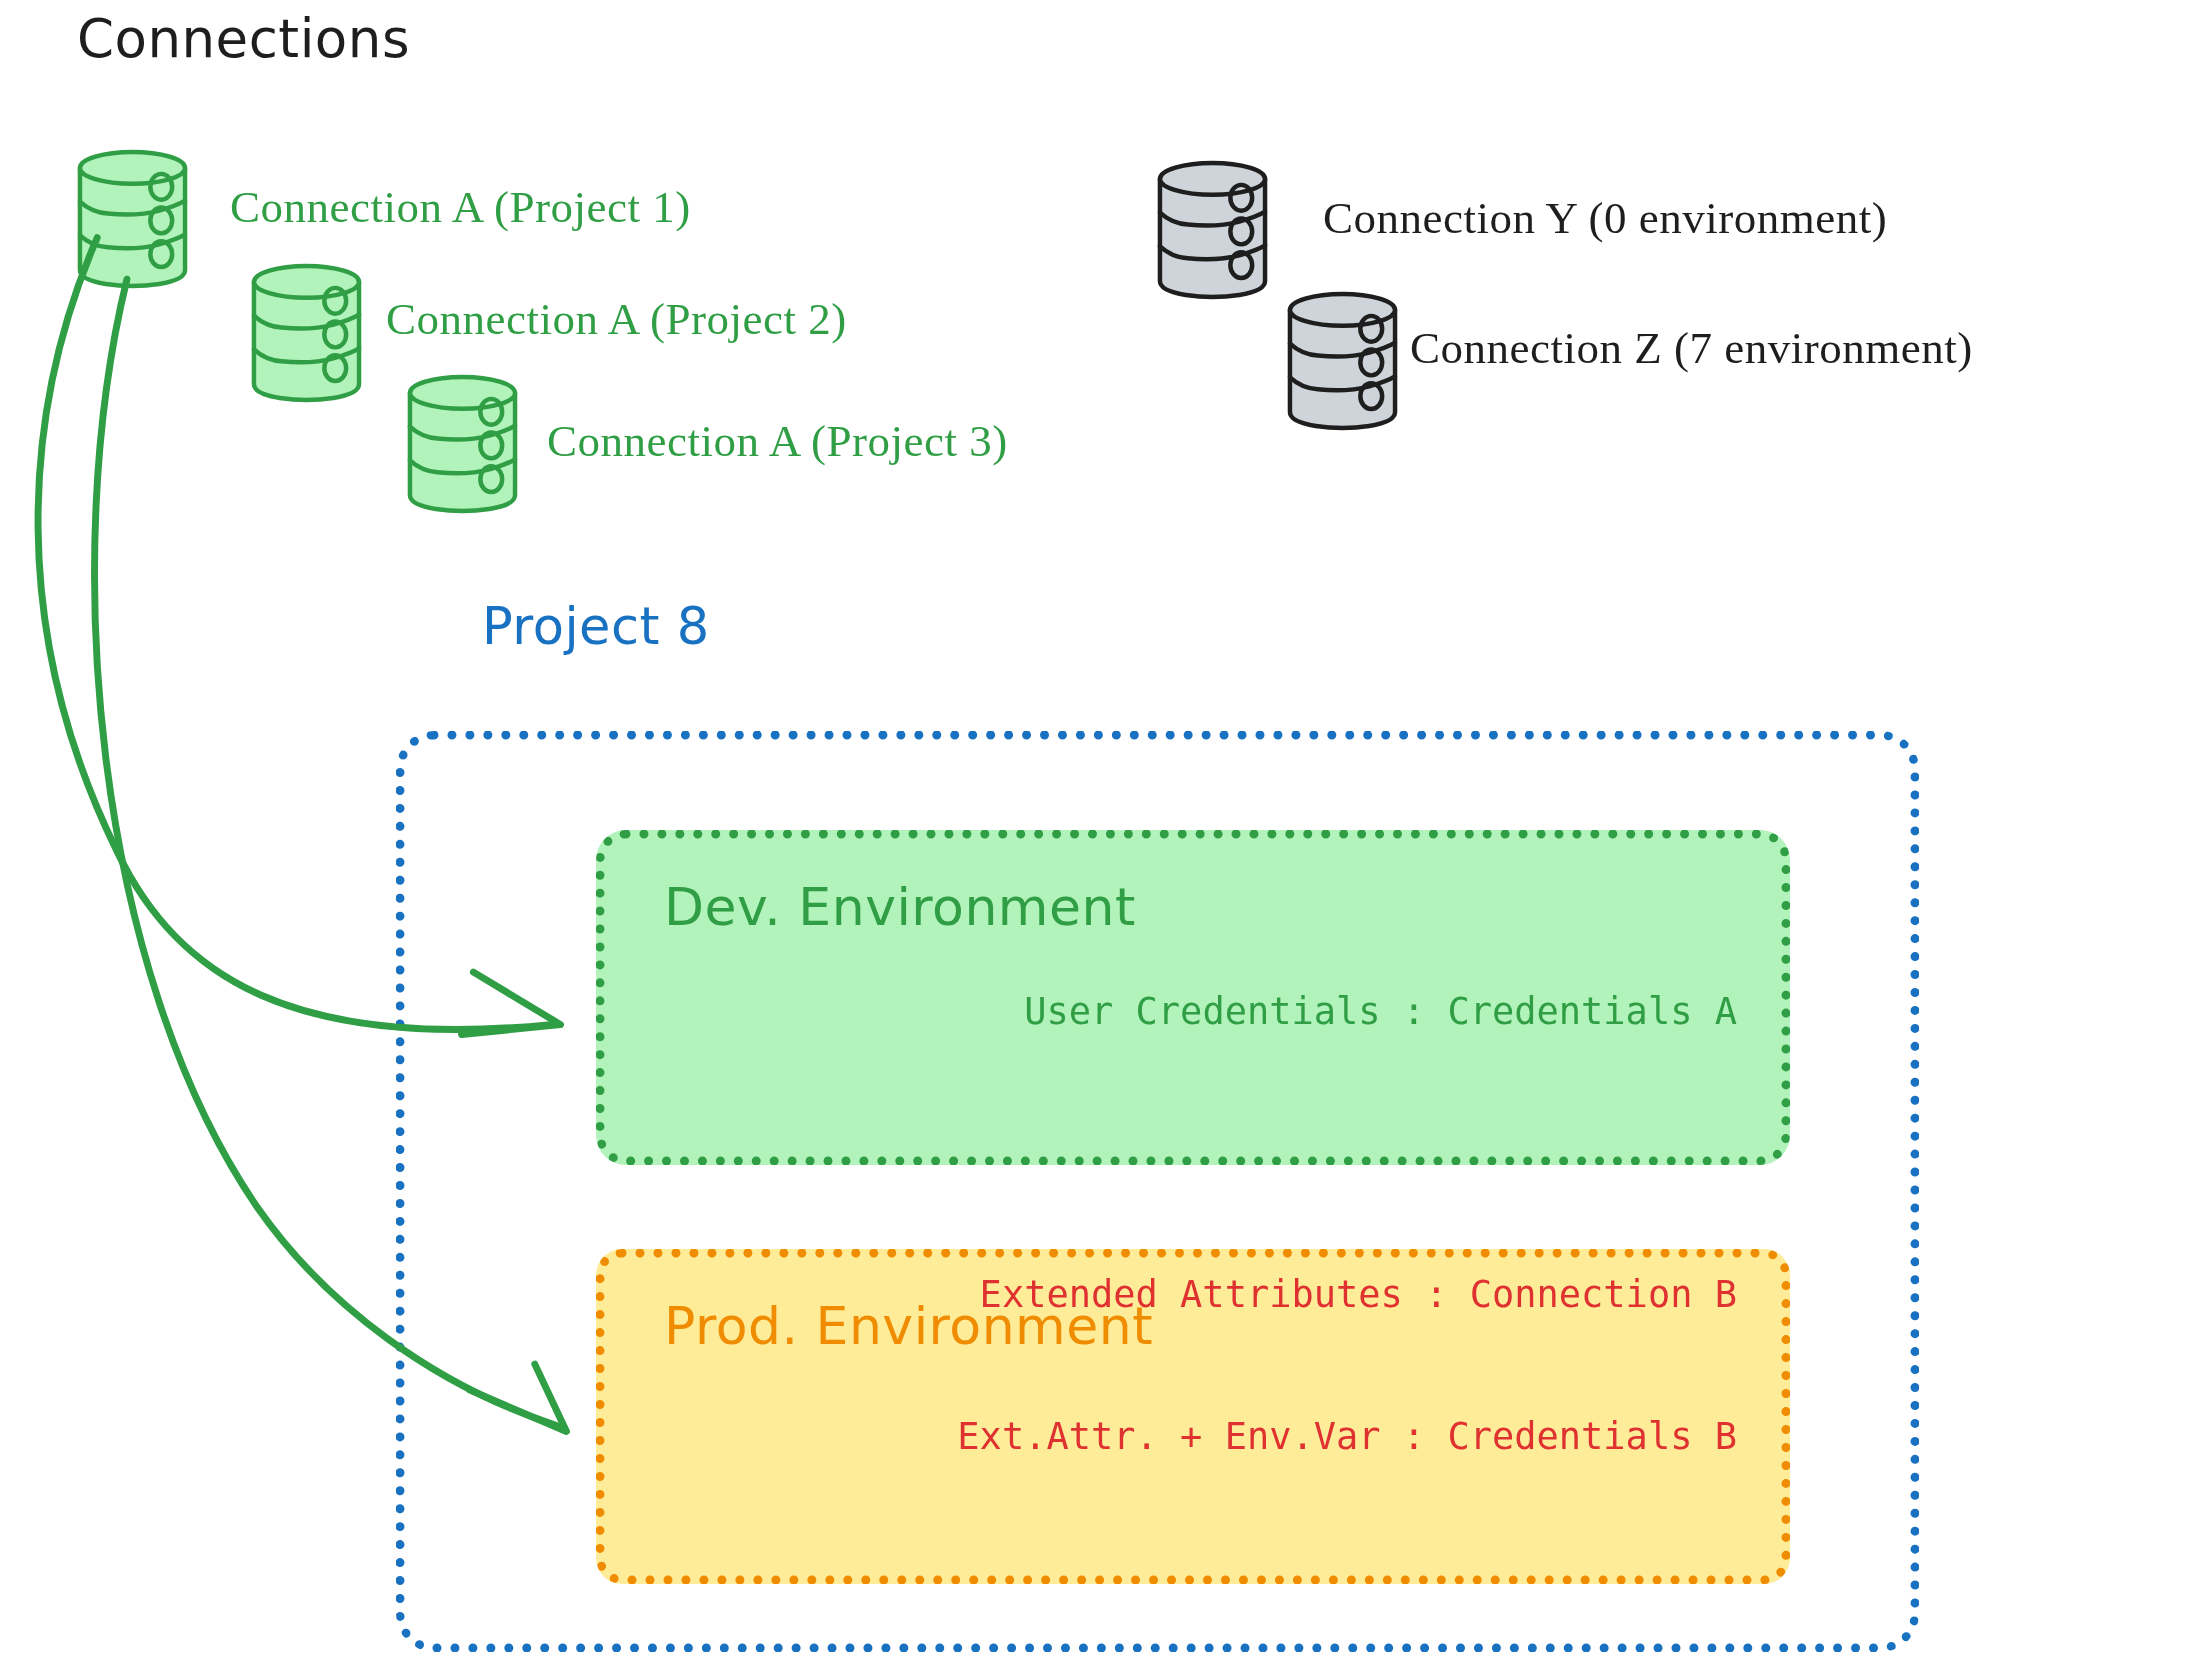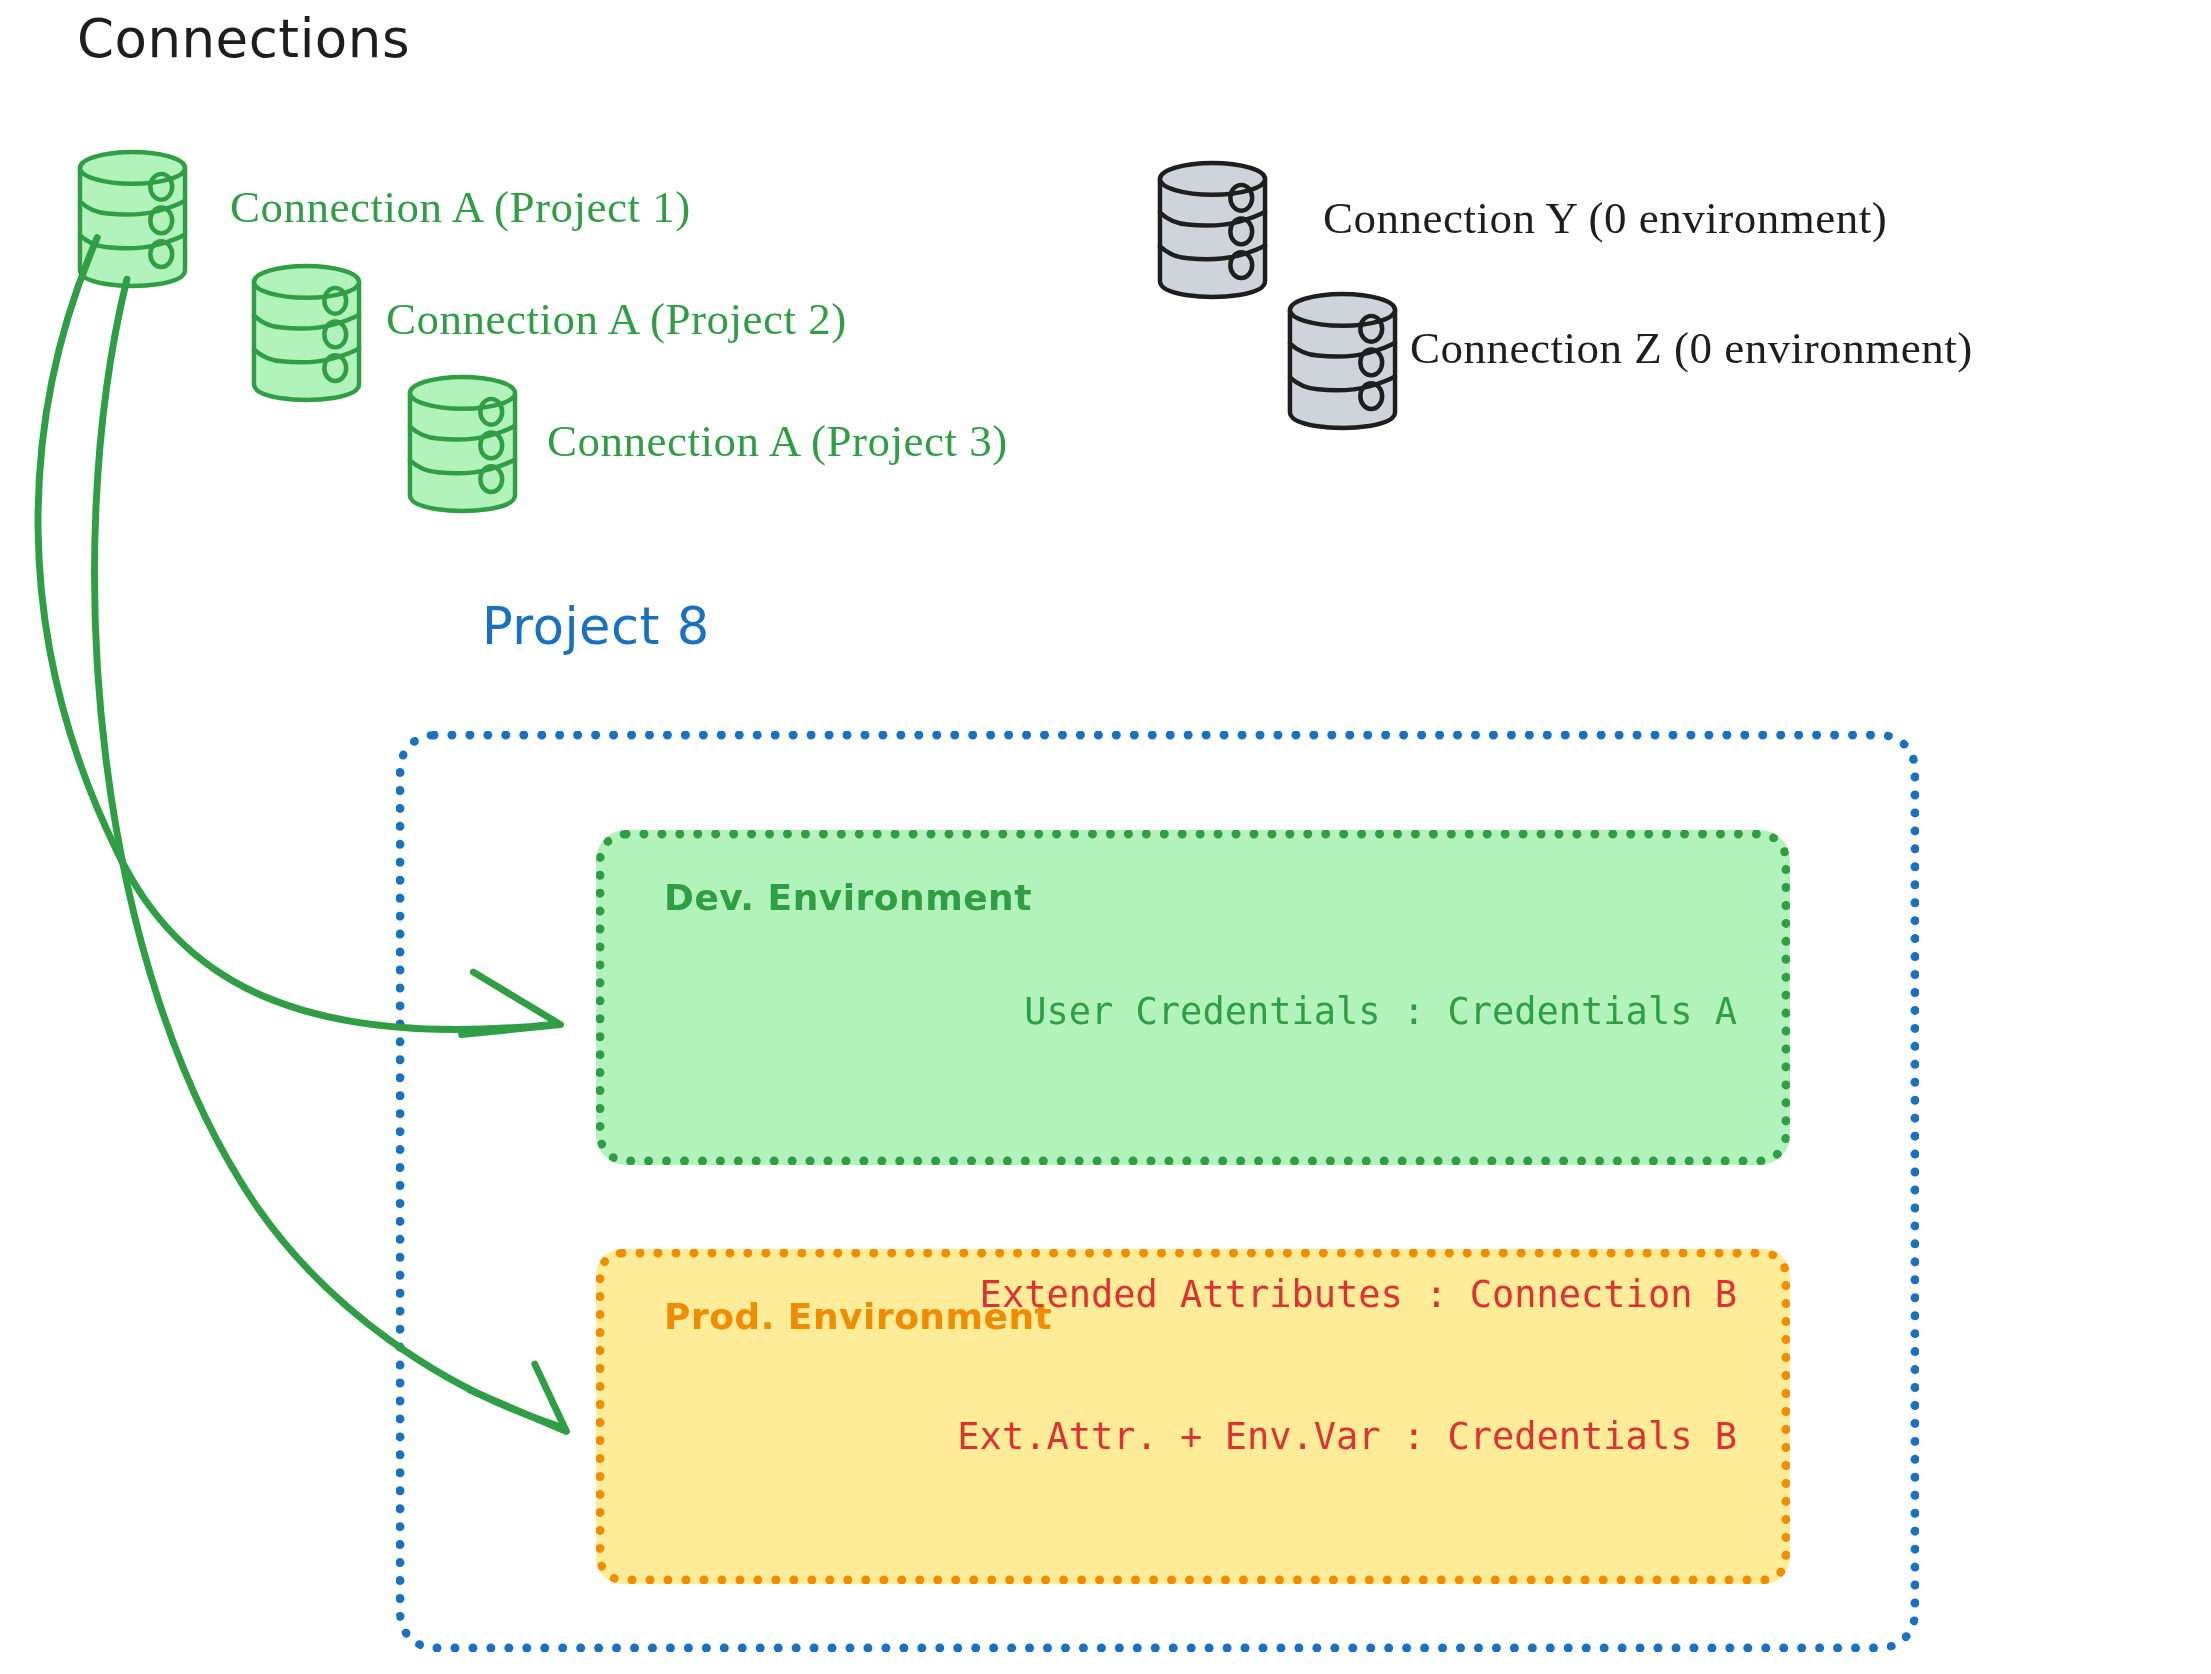--- a/index.html
+++ b/index.html
@@ -90,22 +90,21 @@
     top: 1249px;
     width: 1194px;
     height: 335px;
     border: 9px dotted #f08c00;
     border-radius: 26px;
     background: #ffec99;
   }
 
   .box-title {
     position: absolute;
-    font-size: 36px;
-    font-weight: bold;
+    font-size: 52px;
   }
   #dev-title { left: 59px; top: 38px; color: #2f9e44; }
   #prod-title { left: 59px; top: 38px; color: #f08c00; }
 
   .box-lines {
     position: absolute;
     right: 44px;
     text-align: right;
     font-size: 37px;
     line-height: 1.28;
@@ -200,21 +199,21 @@
   </div>
 
   <div class="db-label hand green" style="left:230px; top:181px;">Connection A (Project 1)</div>
 
   <div class="db-label hand green" style="left:386px; top:293px;">Connection A (Project 2)</div>
 
   <div class="db-label hand green" style="left:547px; top:415px;">Connection A (Project 3)</div>
 
   <div class="db-label hand black" style="left:1280px; top:192px;margin-left:43px;">Connection Y (0 environment)</div>
 
-  <div class="db-label hand black" style="left:1410px; top:322px;">Connection Z (0 environment)</div>
+  <div class="db-label hand black" style="left:1410px; top:322px;">Connection Z (7 environment)</div>
 
   <div id="project-title" class="hand">Project 8</div>
 
   <div id="project-box" class="dotted-box"></div>
 
   <div id="dev-box" class="dotted-box">
     <div id="dev-title" class="box-title hand">Dev. Environment</div>
     <div id="dev-lines" class="box-lines mono">
       <div>User Credentials : Credentials A</div>
     </div>

